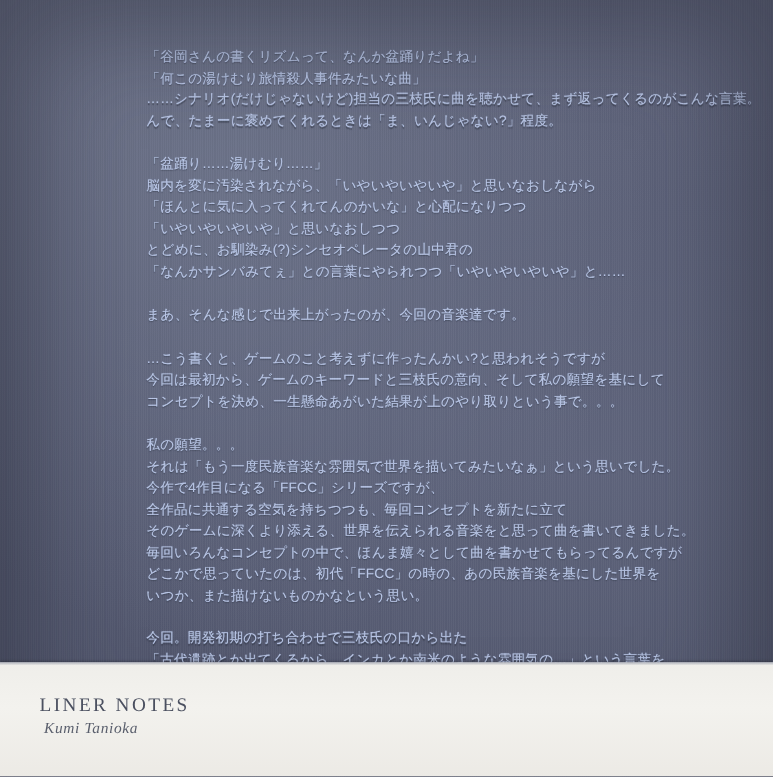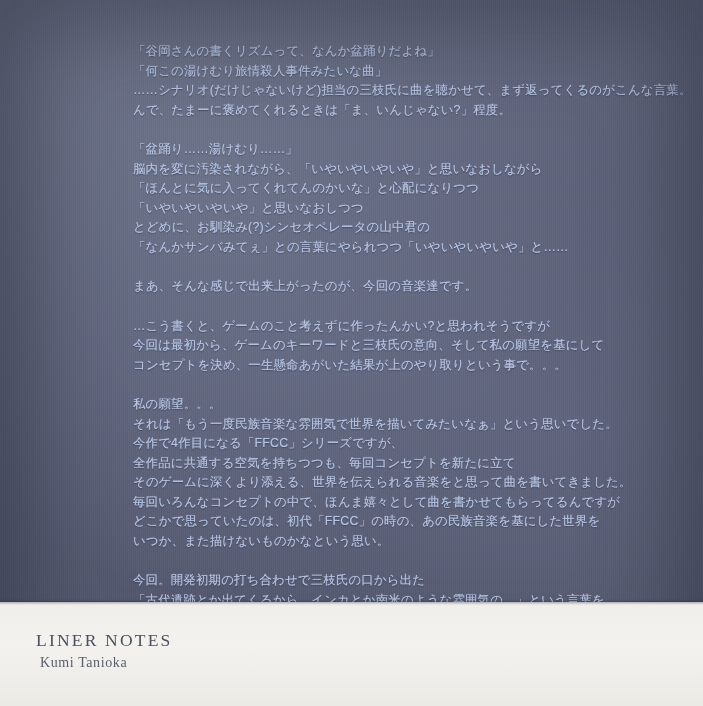--- a/index.html
+++ b/index.html
@@ -76,20 +76,21 @@
     top: 28px;
   }
   #liner-title {
     font-family: "Liberation Serif", serif;
     font-size: 17.5px;
     letter-spacing: 2.2px;
     color: #4b5060;
   }
   #liner-author {
     font-family: "Liberation Serif", serif;
+    font-style: italic;
     font-size: 14px;
     letter-spacing: 0.6px;
     color: #595e6c;
     margin-top: 4px;
     margin-left: 4px;
   }
   #band-edge {
     position: absolute;
     left: 0;
     top: 0;

